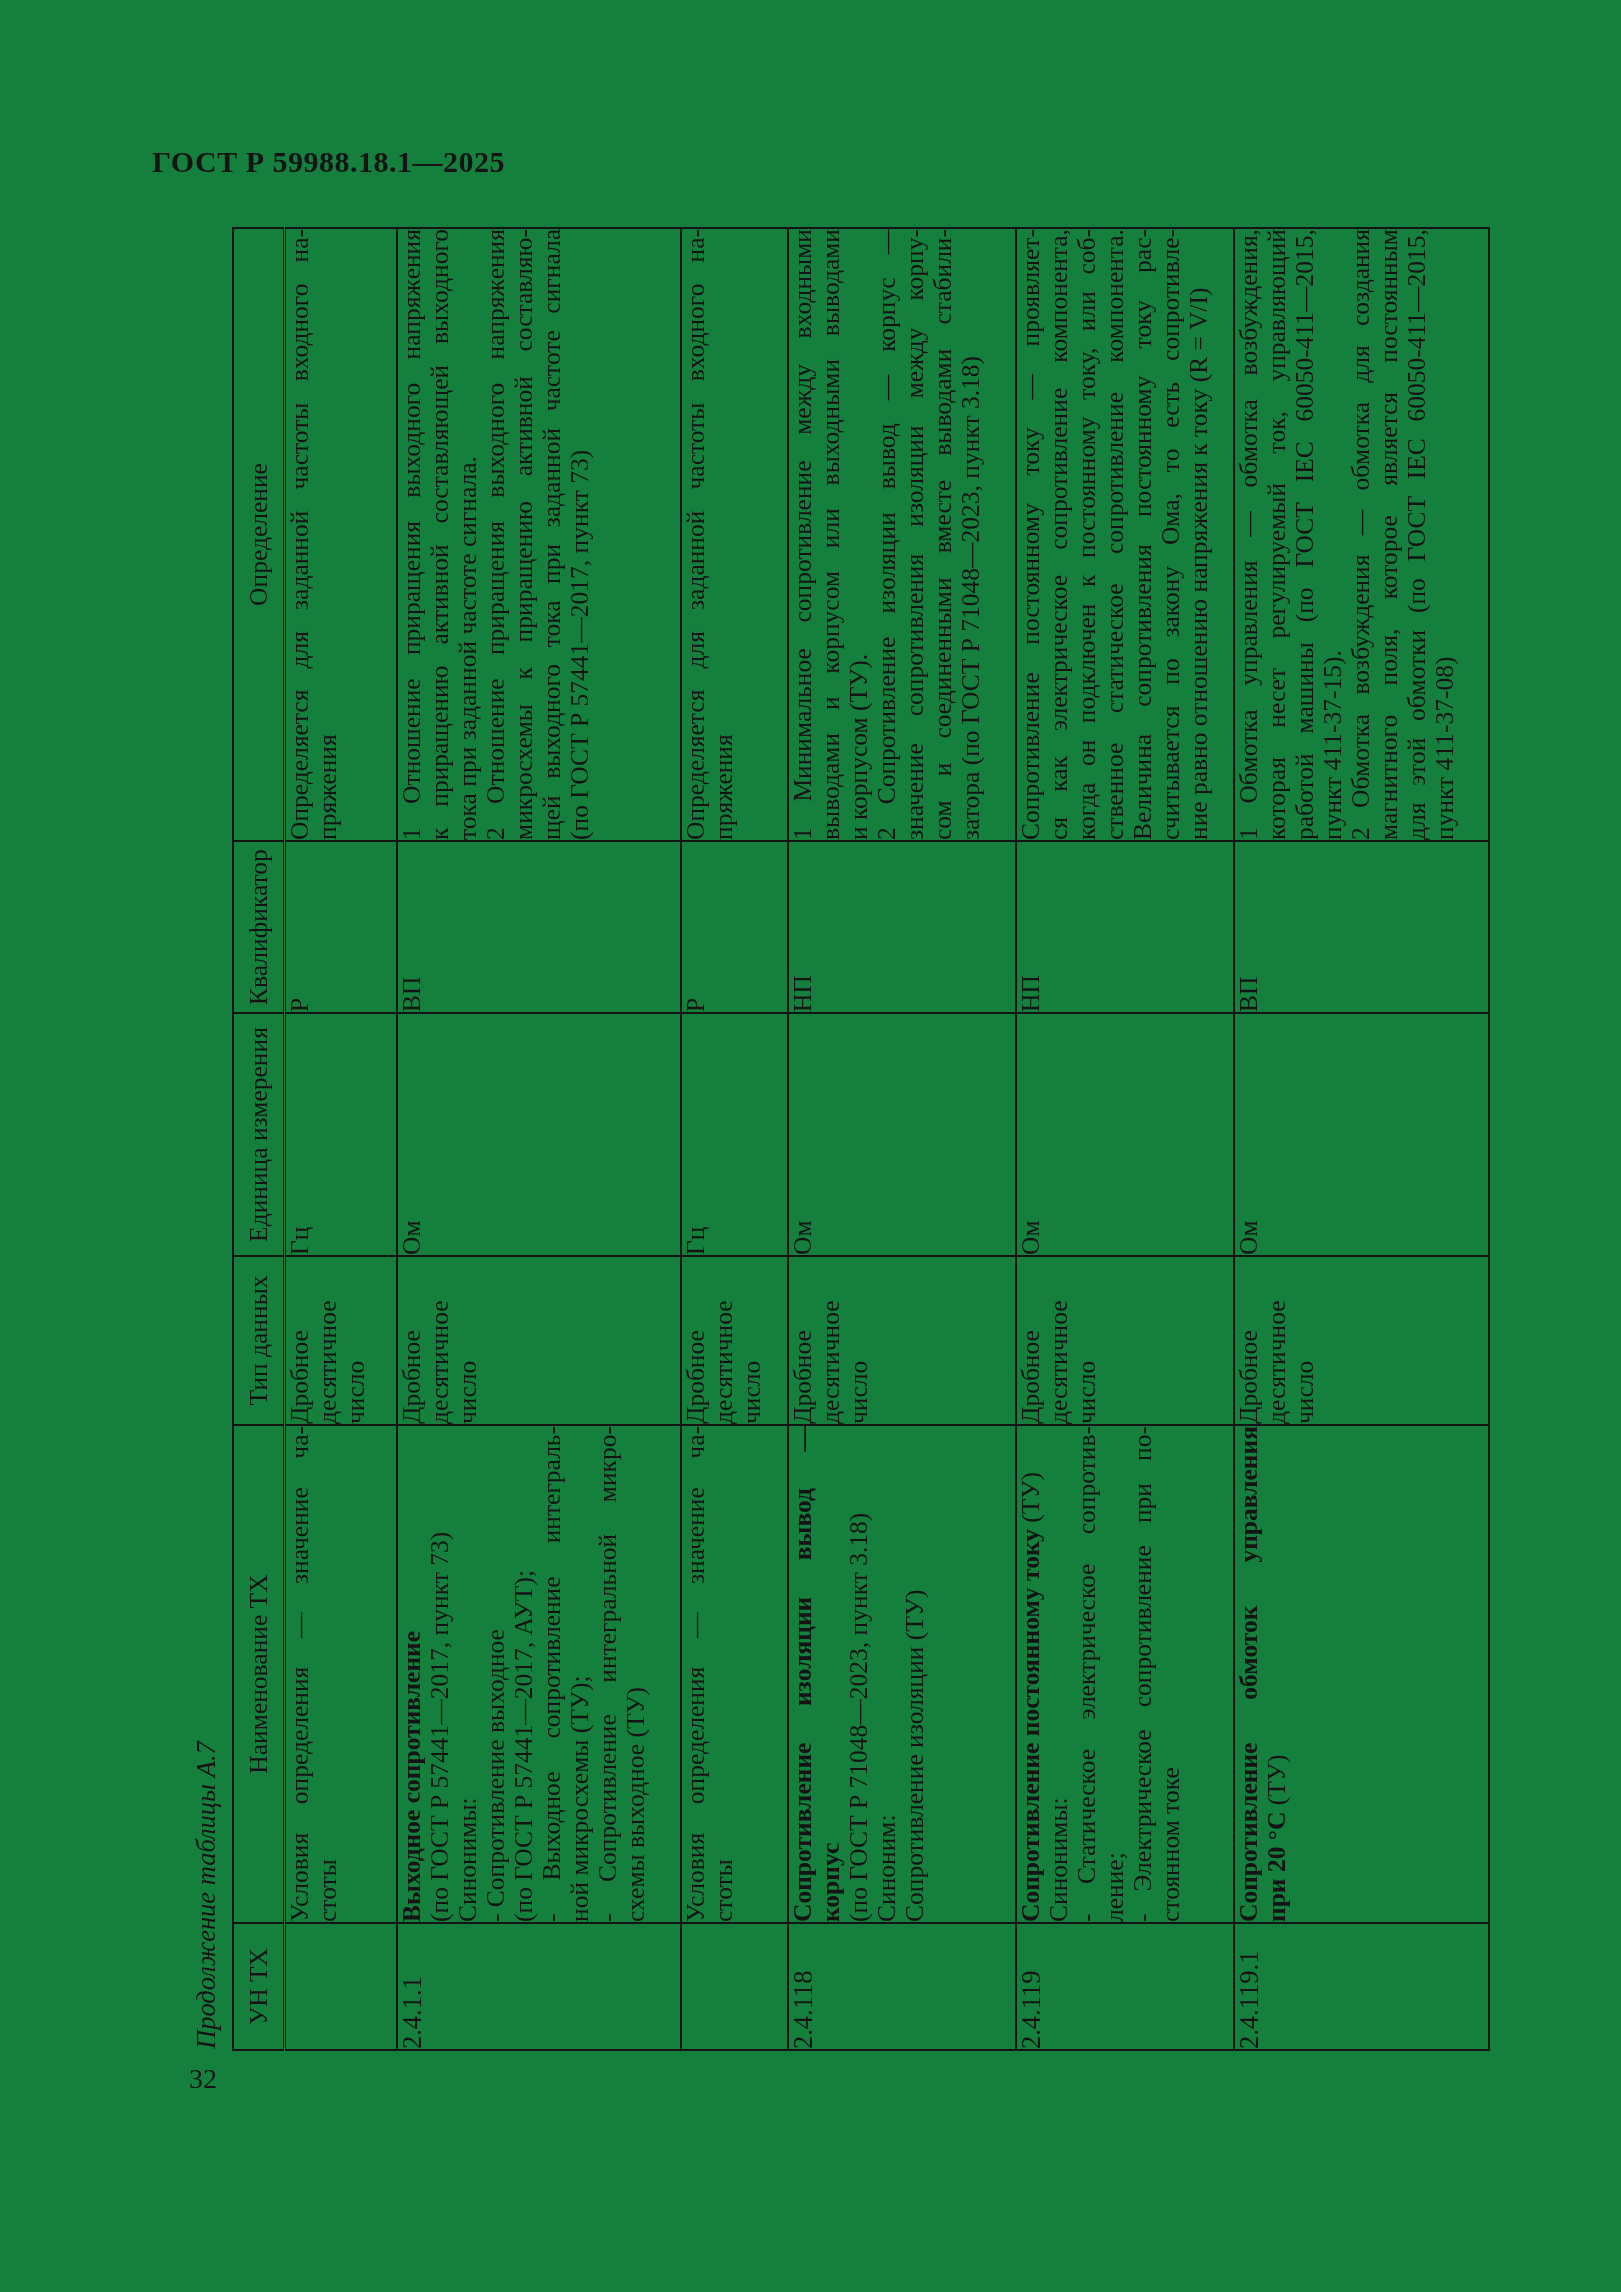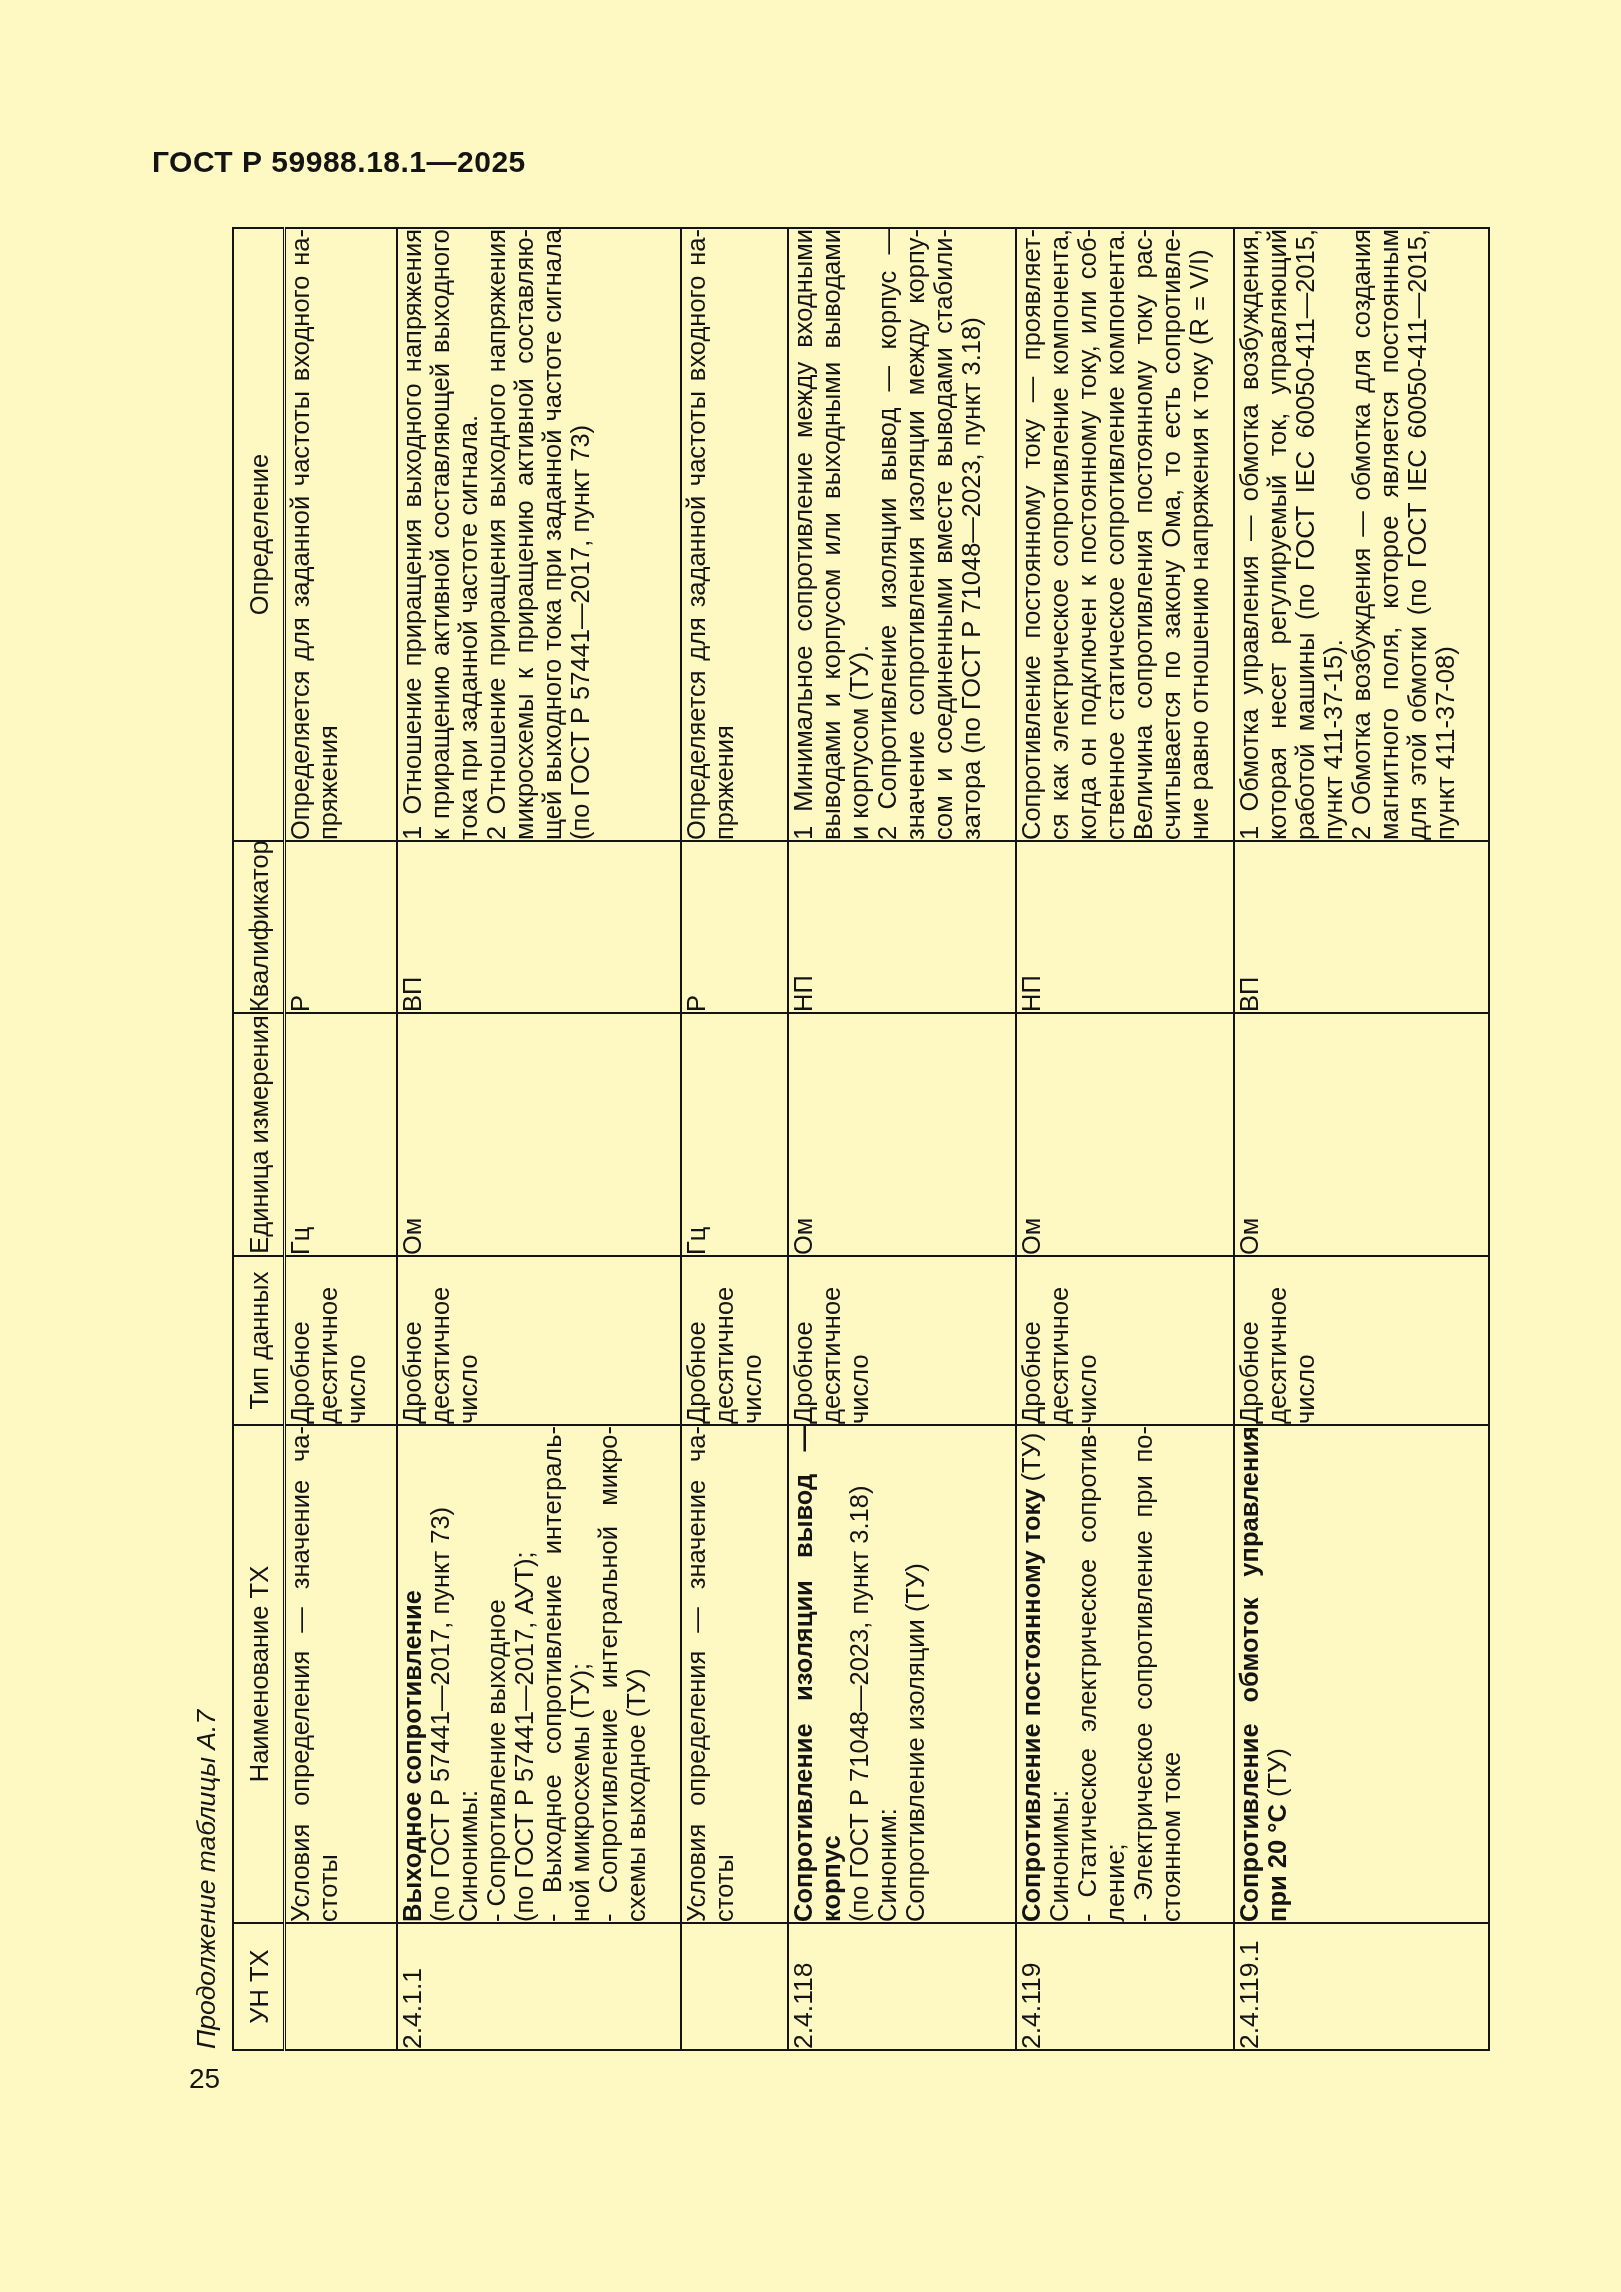--- a/index.html
+++ b/index.html
@@ -1,18 +1,18 @@
 <!DOCTYPE html>
 <html><head>
 <meta charset="utf-8">
 <style>
   html,body{margin:0;padding:0;background:#e8e8e8;}
   .page{
-    position:relative; width:1621px; height:2293px; background:#fef9c3;
-    font-family:Liberation Sans, sans-serif; color:#141414; overflow:hidden;
+    position:relative; width:1621px; height:2293px; background:#15803d;
+    font-family:Liberation Serif, serif; color:#141414; overflow:hidden;
   }
   .doc-header{
     position:absolute; left:152px; top:145px;
     font-size:30px; font-weight:bold; letter-spacing:0.5px; white-space:nowrap;
   }
   .page-num{
     position:absolute; left:189px; top:2063px; font-size:28px;
   }
   
   .rot{
@@ -248,15 +248,15 @@
               <div class="ln j"><span>2 Обмотка возбуждения — обмотка для создания</span></div>
               <div class="ln j"><span>магнитного поля, которое является постоянным</span></div>
               <div class="ln j"><span>для этой обмотки (по ГОСТ IEC 60050-411—2015,</span></div>
               <div class="ln"><span>пункт 411-37-08)</span></div>
             </td>
           </tr>
         </tbody>
     </table>
   </div>
 
-  <div class="page-num">25</div>
+  <div class="page-num">32</div>
 </div>
 
 
 </body></html>

